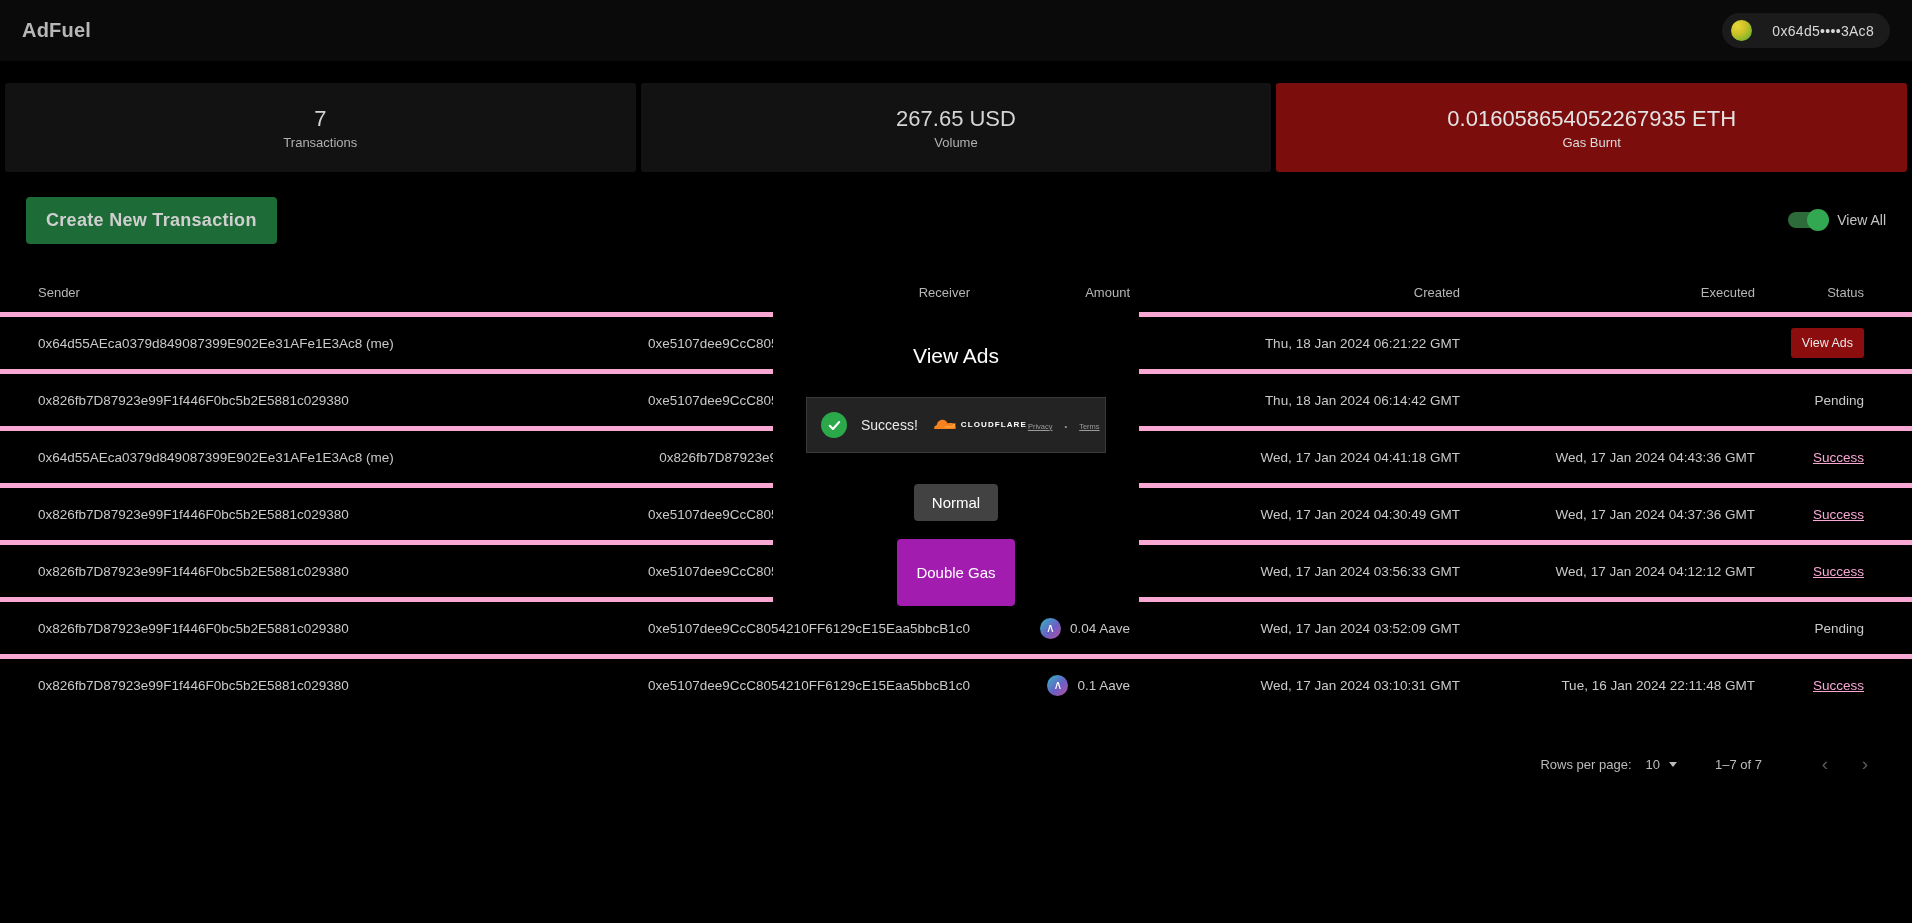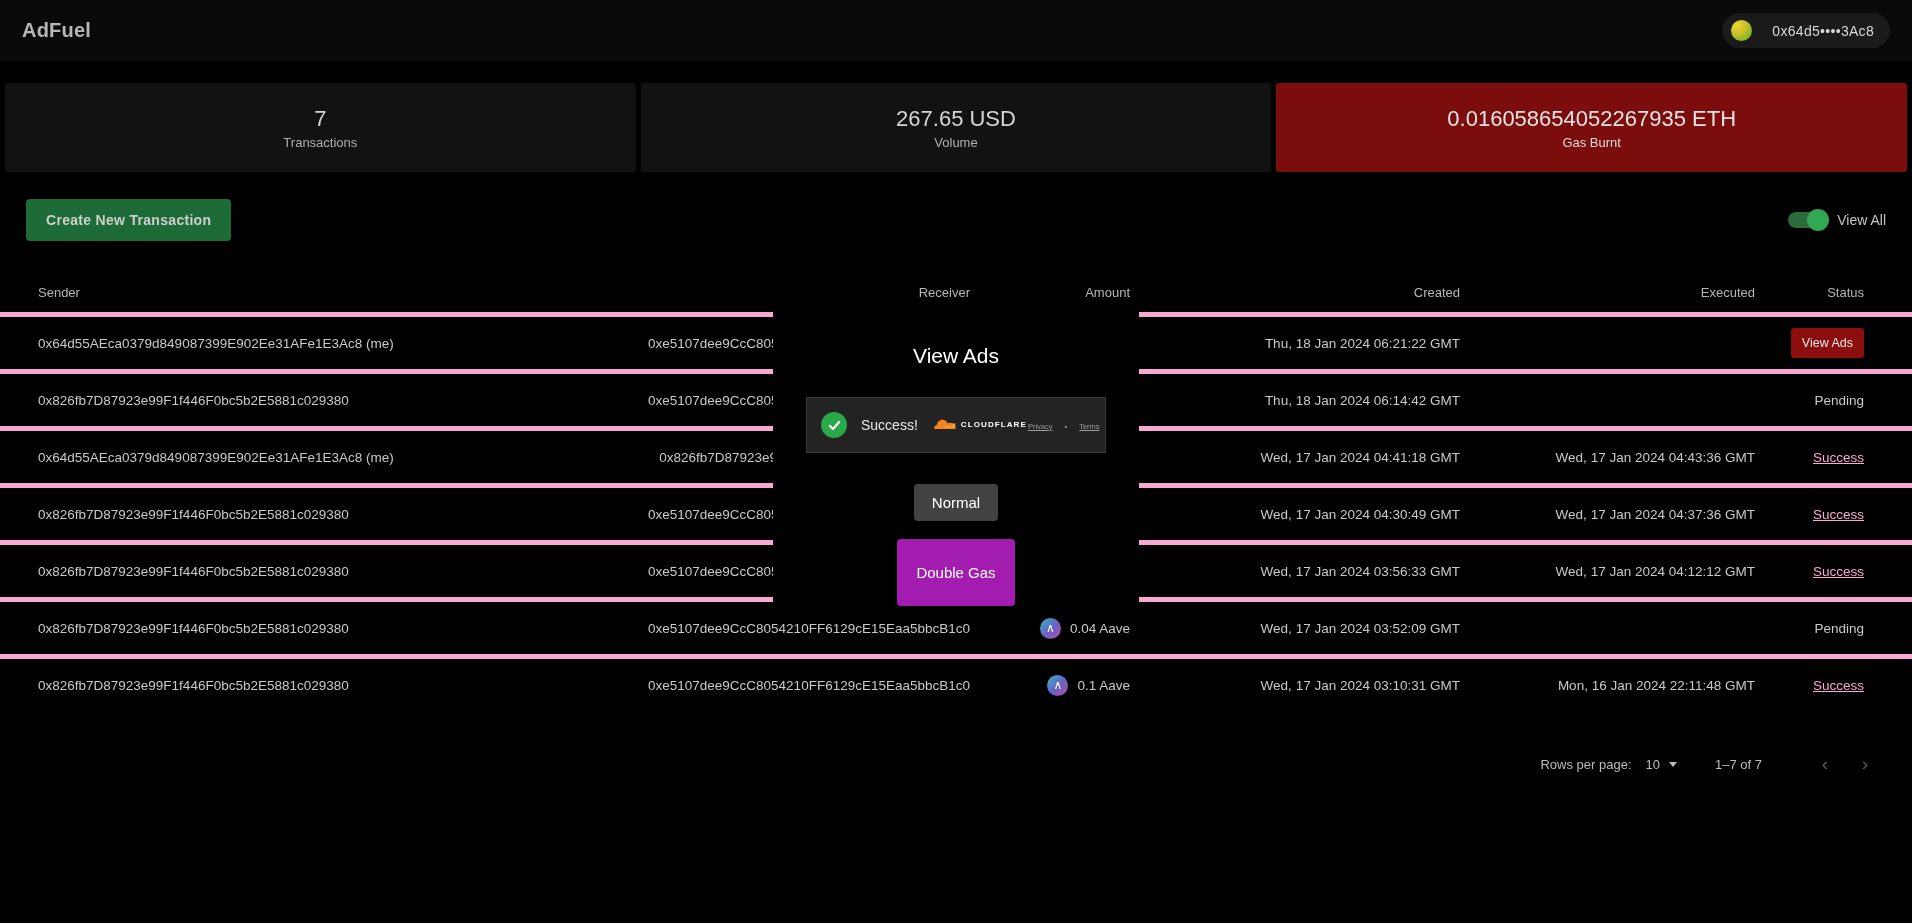--- a/index.html
+++ b/index.html
@@ -51,21 +51,21 @@
 
   
   .actionbar {
     position: absolute; left: 0; top: 198px; width: 1912px; height: 44px;
     display: flex; align-items: center; justify-content: space-between;
     padding: 0 26px;
   }
   .create-btn {
     background: #1d6b36; color: #cfcfcf;
     border: none; border-radius: 4px;
-    font-family: inherit; font-size: 14px; font-weight: bold;
+    font-family: inherit; font-size: 18px; font-weight: bold;
     letter-spacing: .3px;
     padding: 13px 20px; cursor: pointer;
   }
   .toggle-wrap { display: flex; align-items: center; gap: 11px; cursor: pointer; }
   .switch {
     position: relative; width: 38px; height: 16px;
     background: #2e6b3a; border-radius: 8px;
   }
   .switch .knob {
     position: absolute; right: -3px; top: -3px;
@@ -269,21 +269,21 @@
         <div class="trow body">
           <div class="cell c-sender">0x826fb7D87923e99F1f446F0bc5b2E5881c029380</div>
           <div class="cell c-receiver">0xe5107dee9CcC8054210FF6129cE15Eaa5bbcB1c0</div>
           <div class="cell c-amount">
             <div class="amount-inner">
               <span class="token-icon">∧</span>
               <span>0.1 Aave</span>
             </div>
           </div>
           <div class="cell c-created">Wed, 17 Jan 2024 03:10:31 GMT</div>
-          <div class="cell c-executed">Mon, 16 Jan 2024 22:11:48 GMT</div>
+          <div class="cell c-executed">Tue, 16 Jan 2024 22:11:48 GMT</div>
           <div class="cell c-status"><span class="status-link">Success</span></div>
         </div>
       </div>
   </div>
 
   <div class="pagination">
     <span class="pg-label">Rows per page:</span>
     <span class="pg-select">
       <span>10</span>
       <span class="caret"></span>

